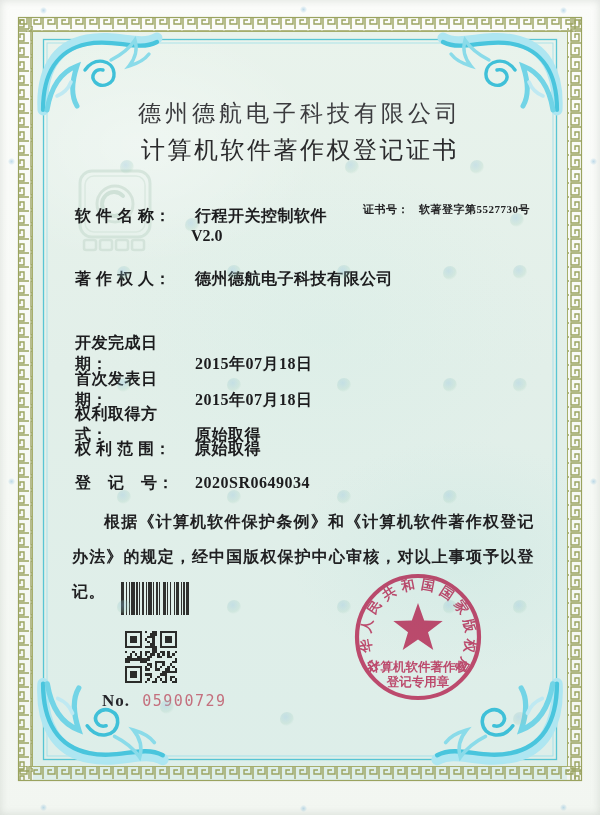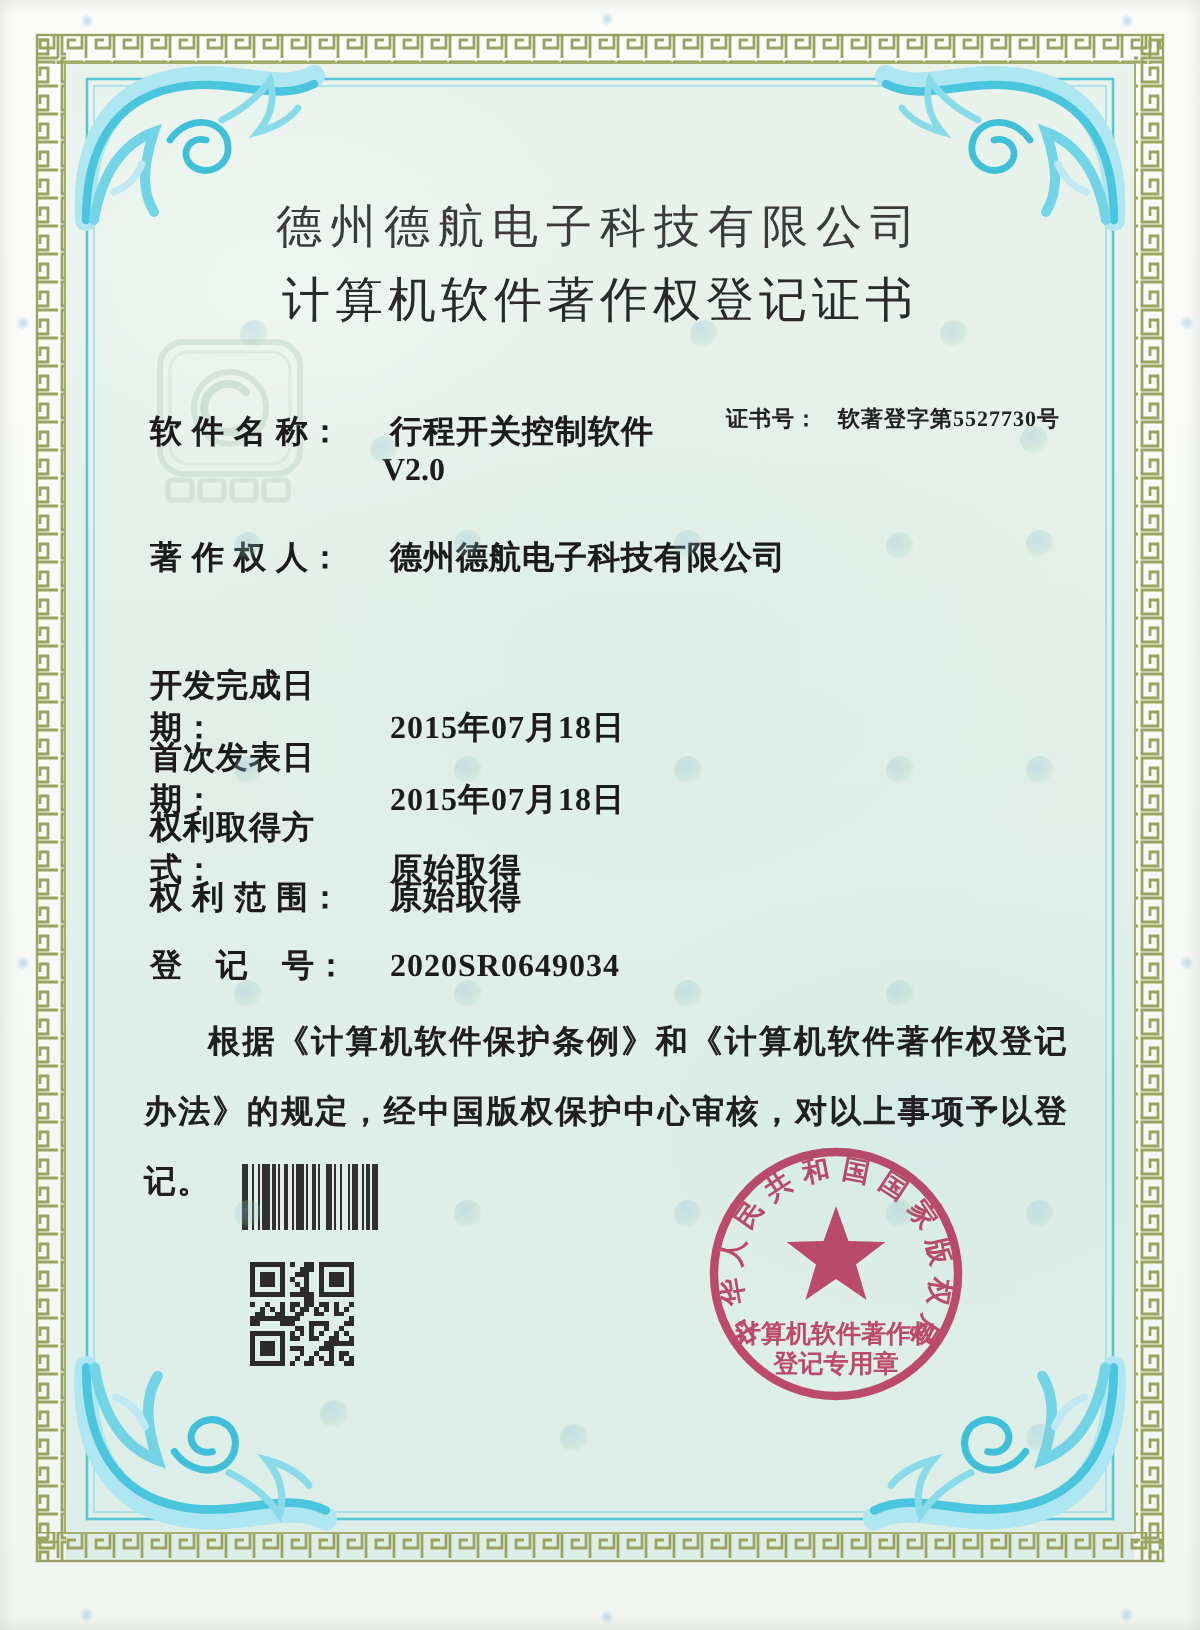--- a/index.html
+++ b/index.html
@@ -436,20 +436,24 @@
         <rect x="19" y="20" width="1" height="1" fill="#2b2c2a"></rect>
         <rect x="20" y="8" width="1" height="1" fill="#2b2c2a"></rect>
         <rect x="20" y="11" width="1" height="1" fill="#2b2c2a"></rect>
         <rect x="20" y="12" width="1" height="1" fill="#2b2c2a"></rect>
         <rect x="20" y="15" width="1" height="1" fill="#2b2c2a"></rect>
         <rect x="20" y="16" width="1" height="1" fill="#2b2c2a"></rect>
         <rect x="20" y="19" width="1" height="1" fill="#2b2c2a"></rect>
         <rect x="20" y="20" width="1" height="1" fill="#2b2c2a"></rect>
       </svg>
 
+    <div class="serial">
+      <span class="no">No.</span>
+      <span class="num" id="serialNum" style="color: rgb(196, 112, 126);">05900729</span>
+    </div>
 
 
     <svg class="seal" id="seal" viewBox="0 0 142 142">
       <circle cx="71" cy="71" r="61" fill="none" stroke-width="4.2" stroke="#d5406b"></circle>
       <polygon points="71,37 64.8,54.5 46.3,55 61,66.2 55.7,84 71,73.5 86.3,84 81,66.2 95.7,55 77.2,54.5" fill="#d5406b"></polygon>
       <text id="sealLine1" x="71" y="105" text-anchor="middle" font-size="12.5" font-weight="bold" fill="#d5406b">计算机软件著作权</text>
       <text id="sealLine2" x="71" y="120" text-anchor="middle" font-size="12.5" font-weight="bold" fill="#d5406b">登记专用章</text>
       <g id="sealRing" font-size="13.5" font-weight="bold">
           <text x="30.293691384491552" y="96.43612468319384" text-anchor="middle" fill="#d5406b" transform="rotate(-122 30.293691384491552 96.43612468319384)">中</text>
           <text x="23.703015879310733" y="79.18506524636592" text-anchor="middle" fill="#d5406b" transform="rotate(-99.81818181818181 23.703015879310733 79.18506524636592)">华</text>

